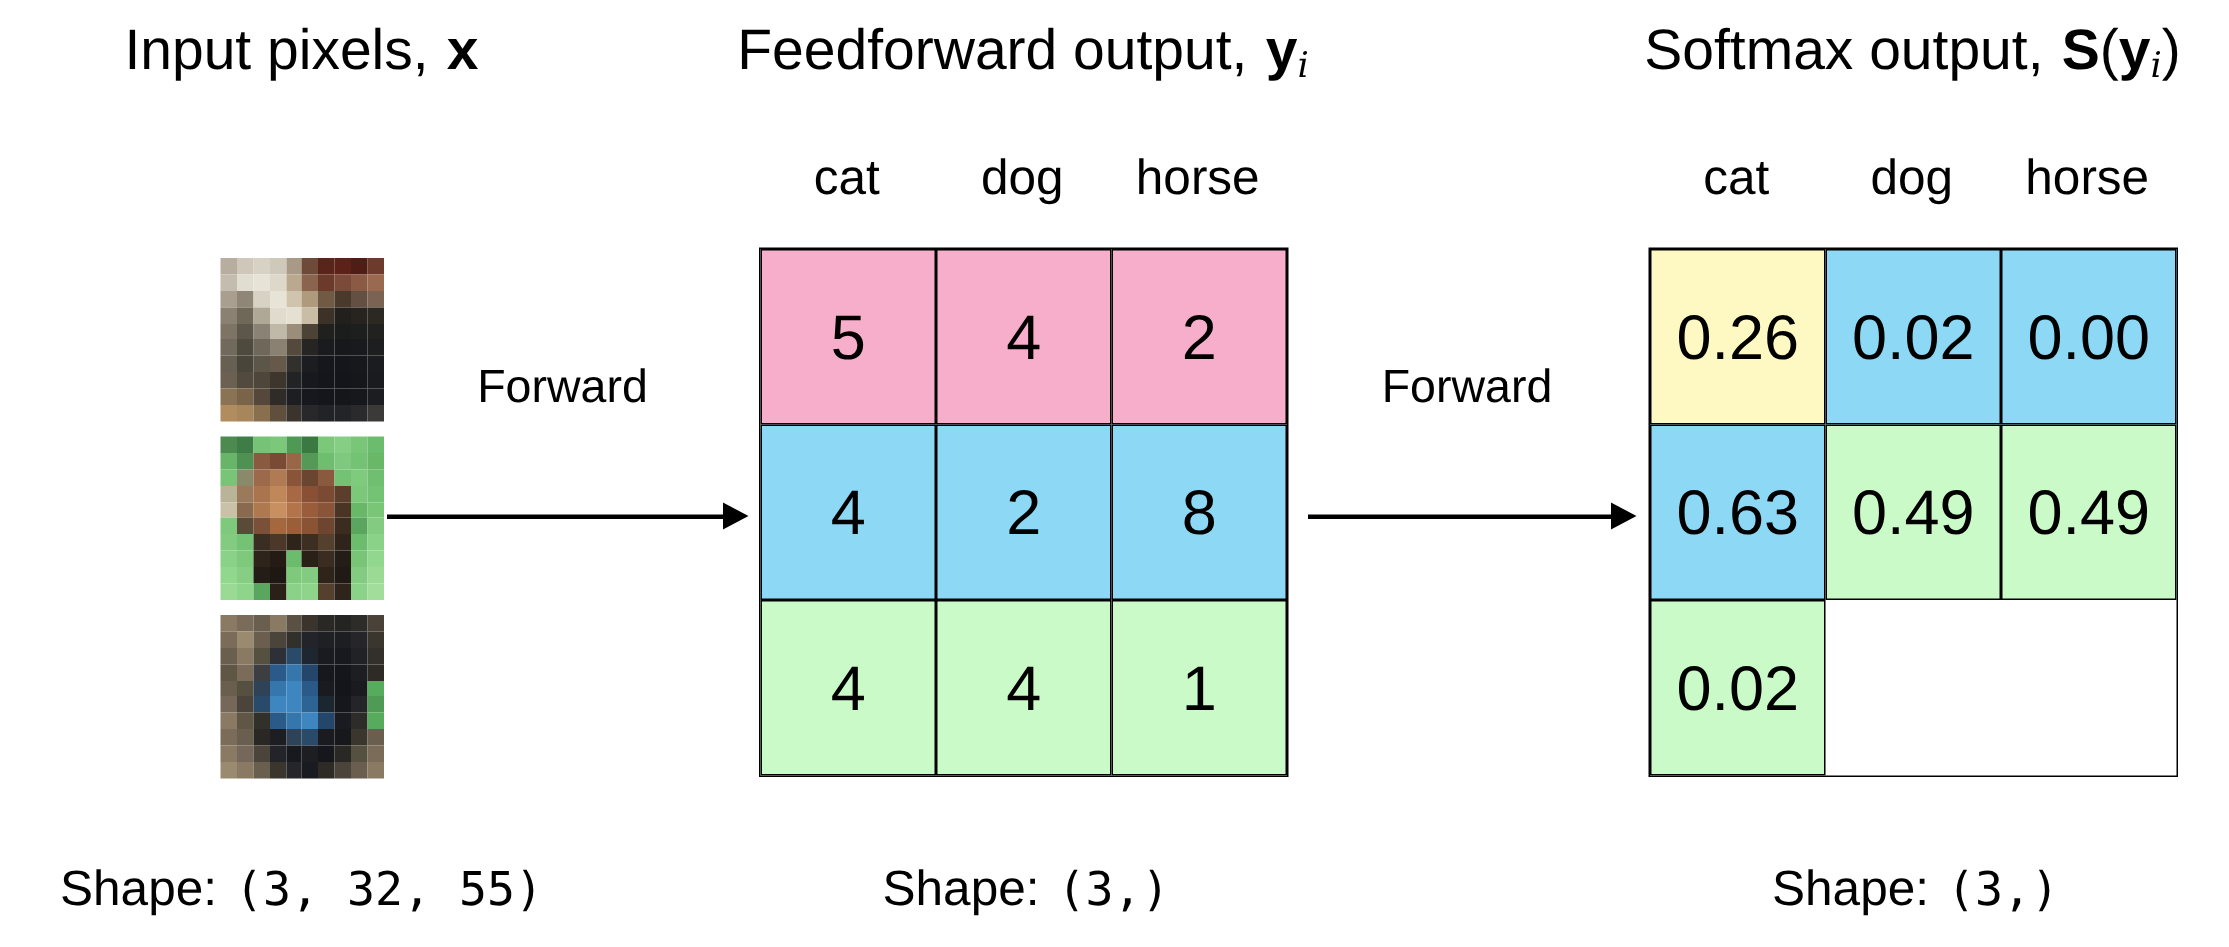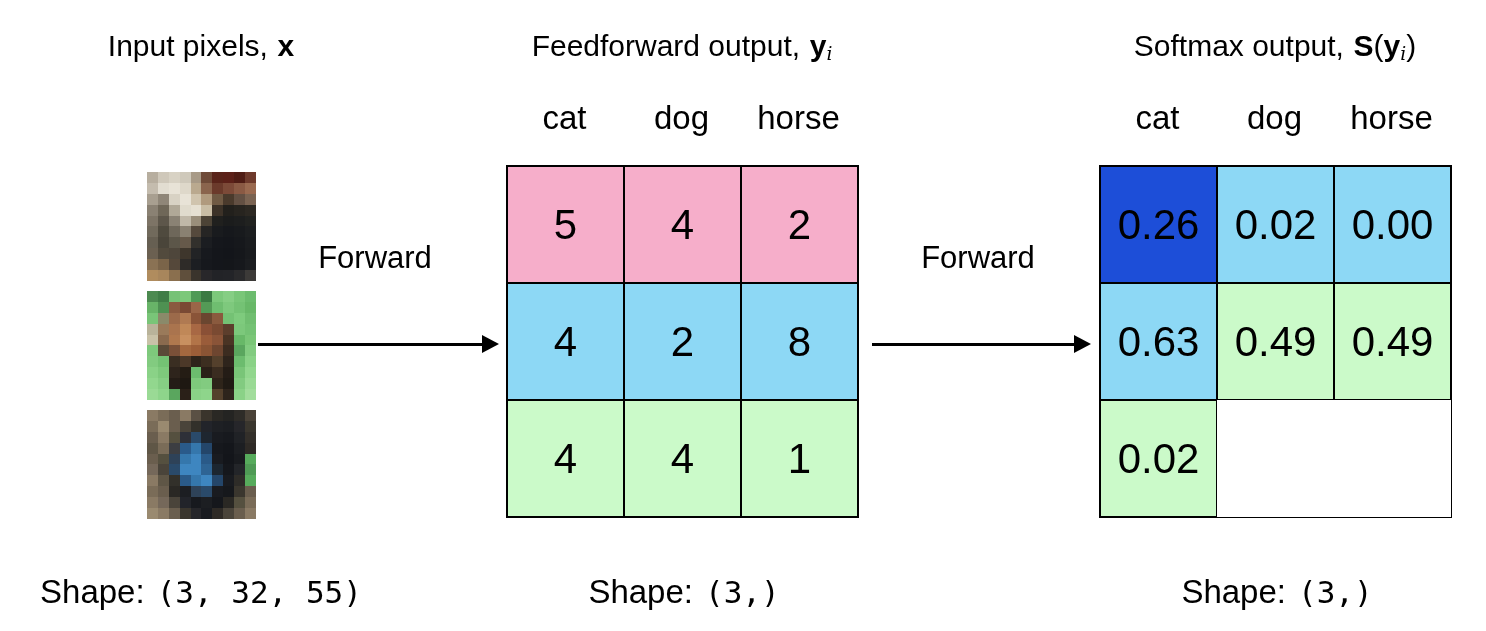--- a/index.html
+++ b/index.html
@@ -1,18 +1,18 @@
 <!DOCTYPE html>
 <html><head>
 <meta charset="utf-8">
 <style>
   html,body{margin:0;padding:0;background:#fff;}
   .canvas{position:relative;width:1486px;height:631px;background:#ffffff;overflow:hidden;
           font-family:"Liberation Sans","DejaVu Sans",sans-serif;color:#000;}
-  .title{position:absolute;top:24px;font-size:30px;line-height:44px;text-align:center;white-space:nowrap;}
+  .title{position:absolute;top:12px;font-size:38px;line-height:44px;text-align:center;white-space:nowrap;}
   .title .prefix{margin-right:.32em;}
   .mbf{font-weight:bold;}
   .msub{font-style:italic;font-family:"DejaVu Serif",serif;font-size:.62em;position:relative;top:.22em;}
   .hdr{position:absolute;top:96px;display:grid;grid-template-columns:117px 117px 117px;
        font-size:33px;line-height:44px;text-align:center;}
   .tbl{position:absolute;border:1.5px solid #000;display:grid;
        grid-template-columns:repeat(3,117px);grid-template-rows:repeat(3,117px);}
   .cell{border:1.5px solid #000;display:flex;align-items:center;justify-content:center;
         font-size:42px;box-sizing:border-box;}
   .arrow-label{position:absolute;width:240px;font-size:31px;line-height:40px;text-align:center;}
@@ -375,21 +375,21 @@
   </div>
   <div class="shaft" style="left:872px;top:343px;width:202px;"></div>
   <div class="head" style="left:1074px;top:335px;"></div>
 
   <div class="hdr" style="left:1099px;">
     <span>cat</span>
     <span>dog</span>
     <span>horse</span>
   </div>
   <div class="tbl" style="left:1099px;top:165px;">
-    <div class="cell" style="background-color: #1d4ed8;">0.26</div>
+    <div class="cell" style="background-color: #fef9c3;">0.26</div>
     <div class="cell" style="background-color: rgb(141, 216, 245);">0.02</div>
     <div class="cell" style="background-color: rgb(141, 216, 245);">0.00</div>
     <div class="cell" style="background-color: rgb(141, 216, 245);">0.63</div>
     <div class="cell" style="background-color: rgb(203, 250, 201);">0.49</div>
     <div class="cell" style="background-color: rgb(203, 250, 201);">0.49</div>
     <div class="cell" style="background-color: rgb(203, 250, 201);">0.02</div>
   </div>
 
   <div class="shape" style="left:1px;">
     <span>Shape:</span>

